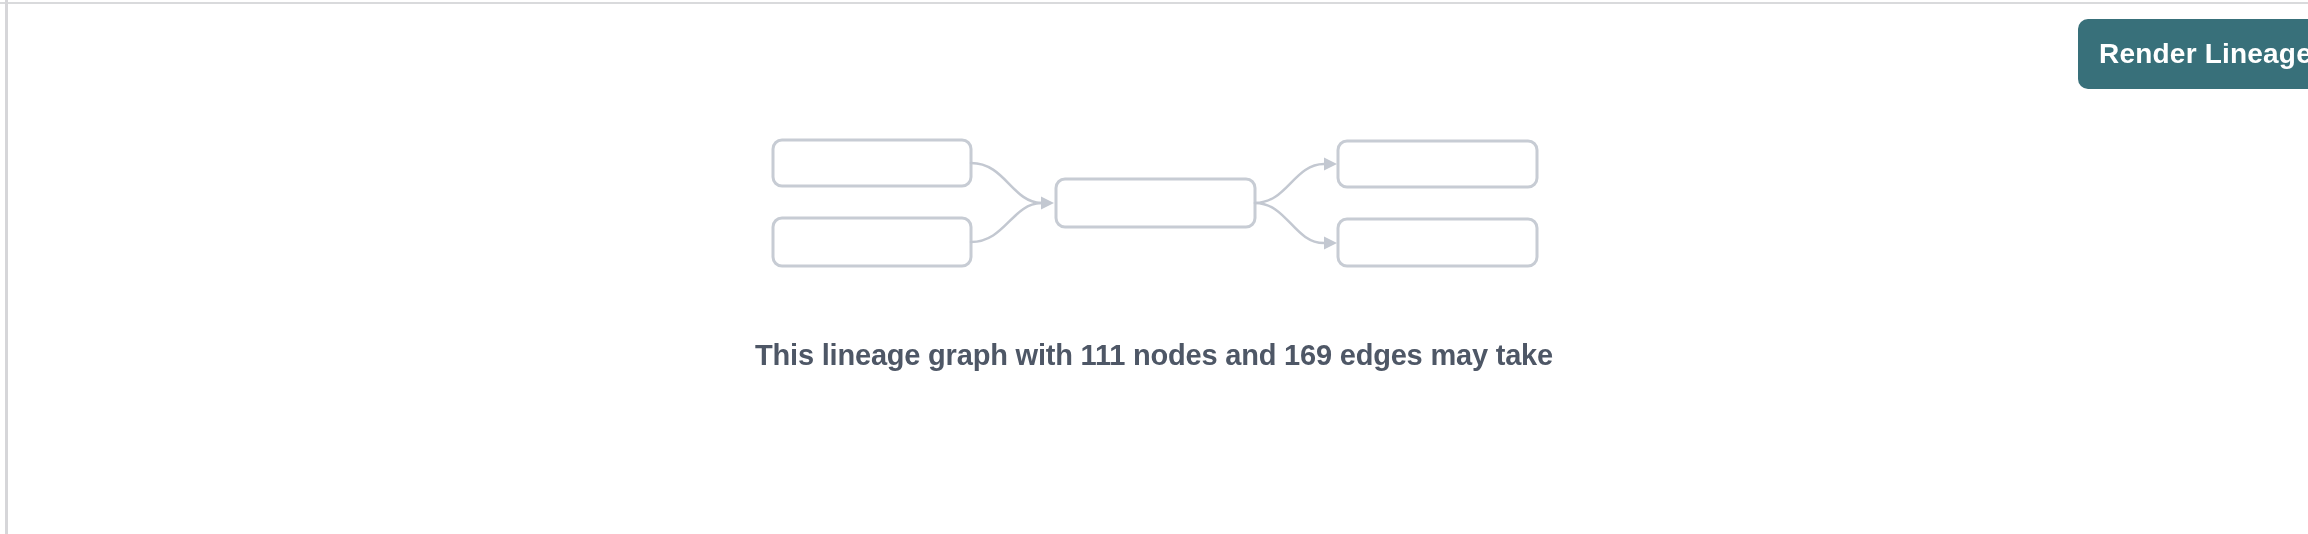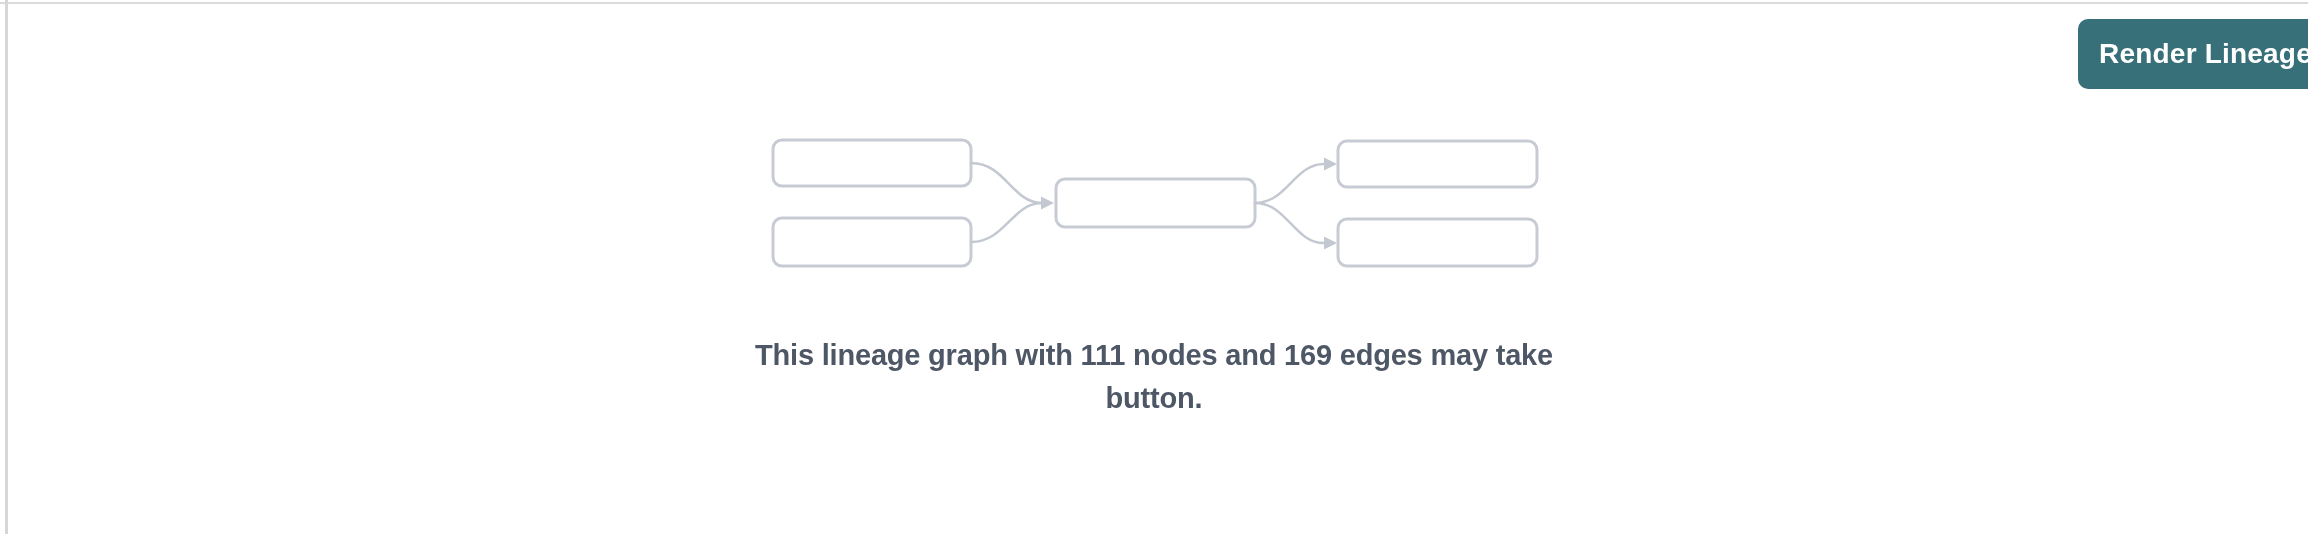--- a/index.html
+++ b/index.html
@@ -90,16 +90,15 @@
     <path d="M 495 73 C 527 73 534 34 564 34" stroke="#c3c8d1" stroke-width="2.5" stroke-linecap="round"></path>
     <path d="M 495 73 C 527 73 534 113 564 113" stroke="#c3c8d1" stroke-width="2.5" stroke-linecap="round"></path>
 
     <polygon points="281,66.5 294,73 281,79.5" fill="#c3c8d1"></polygon>
     <polygon points="564,27.5 577,34 564,40.5" fill="#c3c8d1"></polygon>
     <polygon points="564,106.5 577,113 564,119.5" fill="#c3c8d1"></polygon>
   </svg>
 
   <div class="message">
     <span class="line">This lineage graph with 111 nodes and 169 edges may take</span>
-    <span class="line">button.</span>
   </div>
 
 </div>
 
 </body></html>

